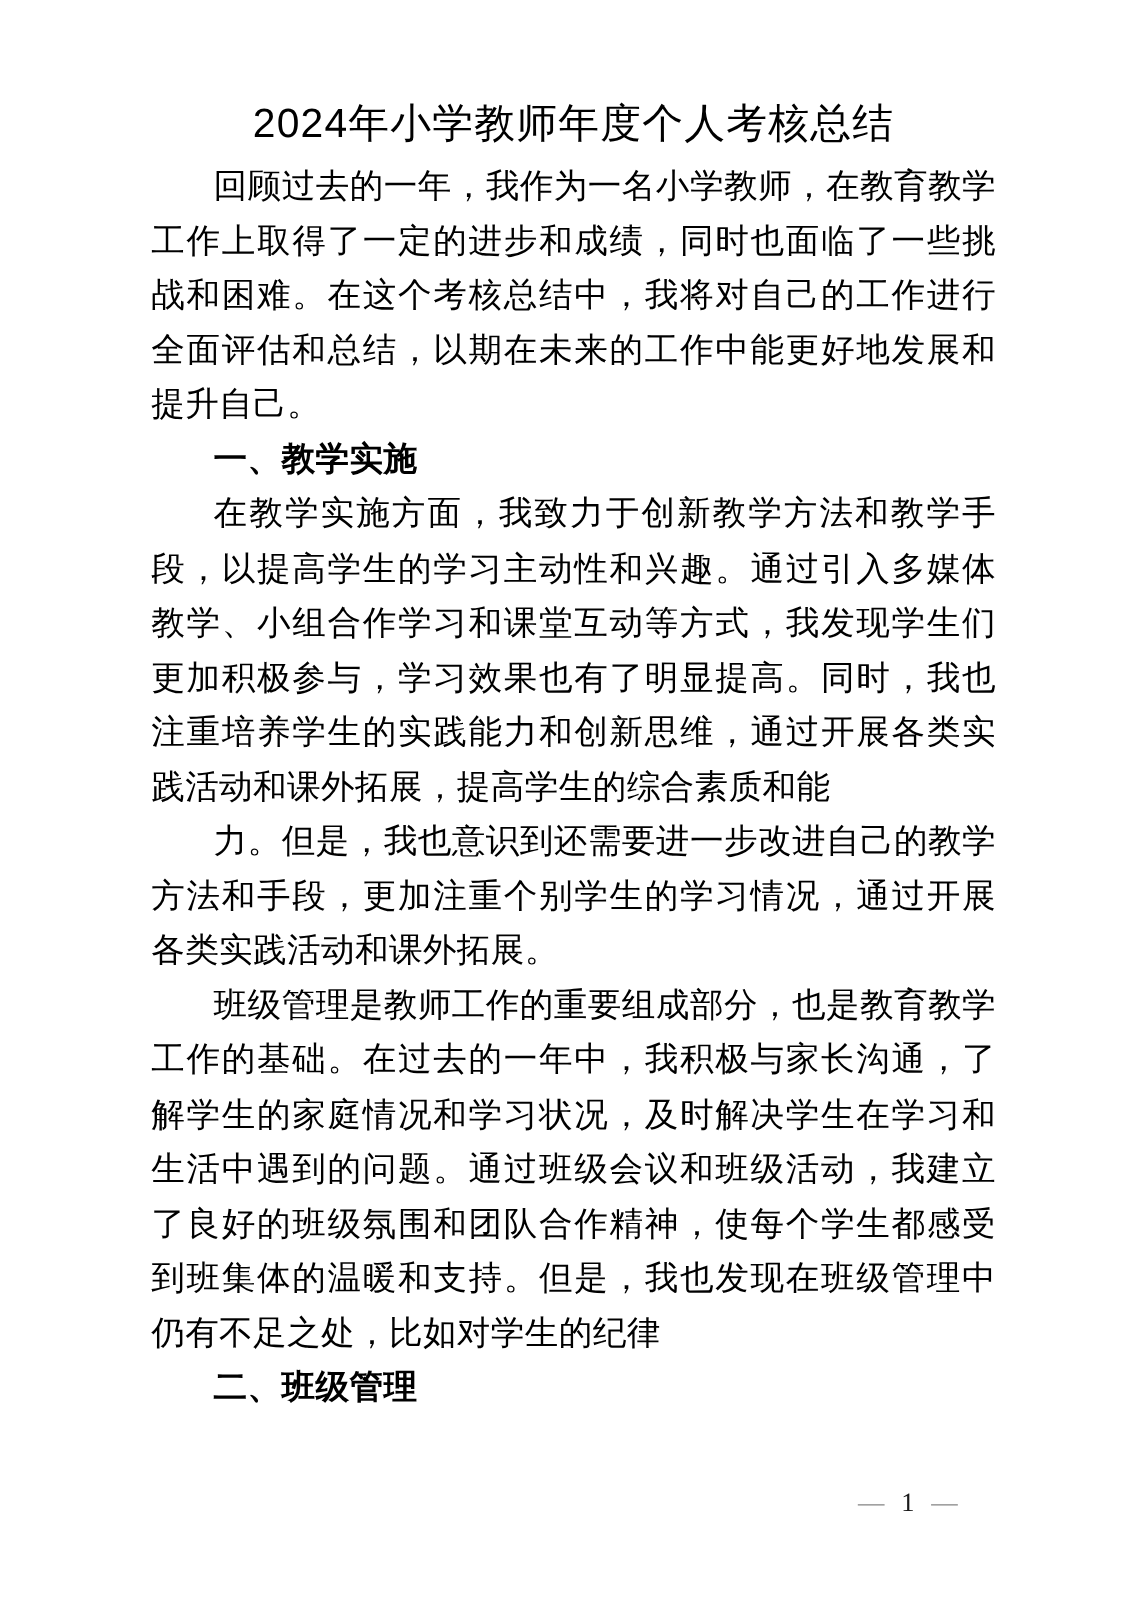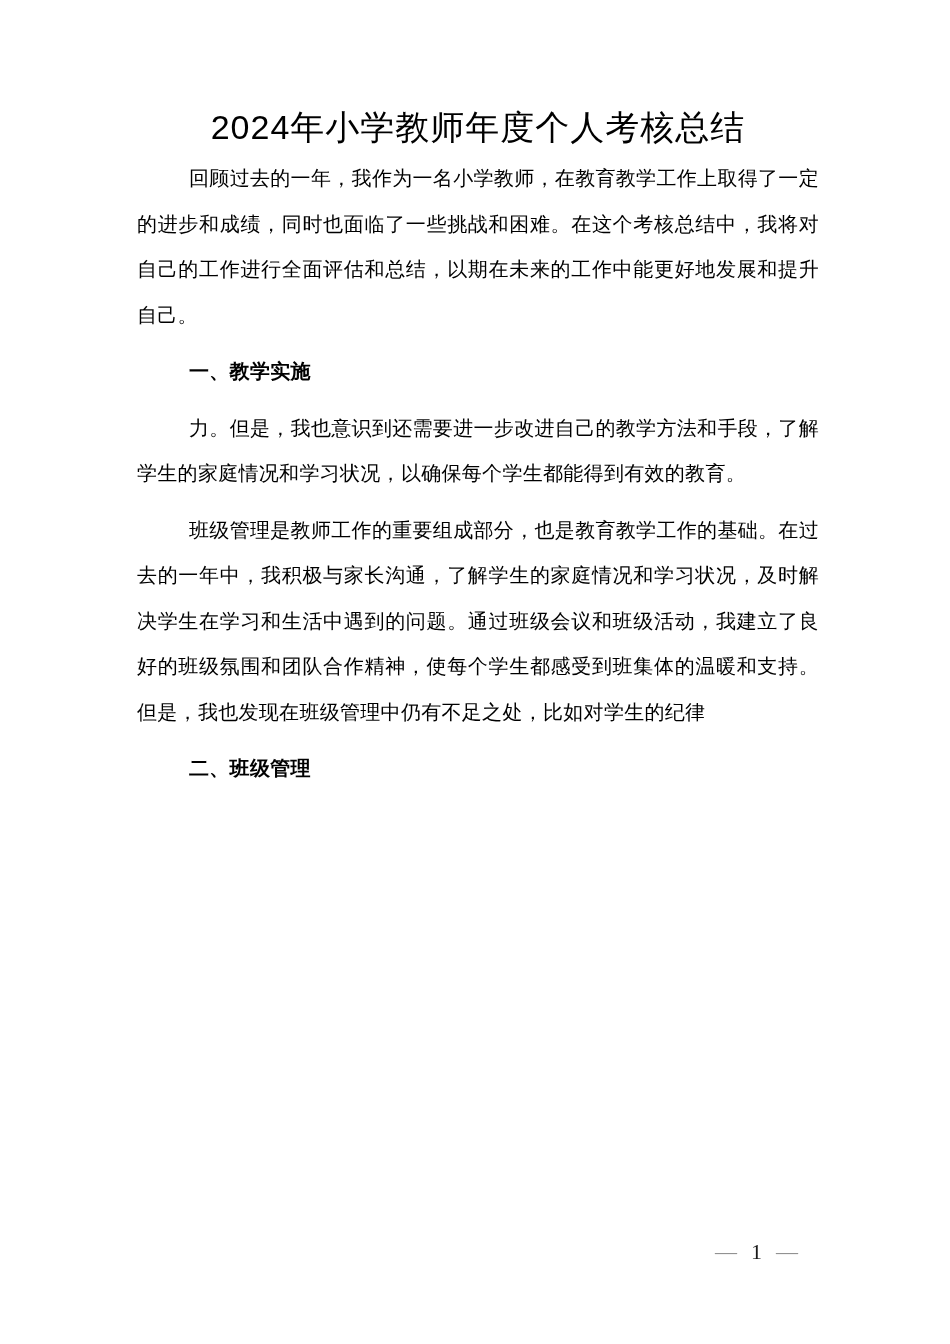--- a/index.html
+++ b/index.html
@@ -6,37 +6,37 @@
     margin: 0;
     padding: 0;
     background: #ffffff;
   }
   .page {
     position: relative;
     width: 950px;
     height: 1344px;
     background: #ffffff;
     box-sizing: border-box;
-    padding: 102px 120px 0 126px;
+    padding: 78px 120px 0 126px;
     font-family: "Liberation Sans", "DejaVu Sans", sans-serif;
     color: #000000;
     overflow: hidden;
   }
   .doc-title {
     margin: 0;
     font-size: 34px;
     font-weight: normal;
     line-height: 50px;
     text-align: center;
     white-space: nowrap;
     letter-spacing: 1px;
   }
   .block {
-    margin: 11px;
-    font-size: 20px;
+    margin: 0;
+    font-size: 28px;
     line-height: 45.5px;
     text-align: justify;
     text-justify: inter-ideograph;
     letter-spacing: 0.3px;
   }
   .block.first {
     margin-top: 4px;
   }
   .indent {
     text-indent: 52px;
@@ -71,22 +71,23 @@
 <body>
 
 <div class="page">
 
   <h1 class="doc-title">2024年小学教师年度个人考核总结</h1>
 
   <p class="block first indent">回顾过去的一年，我作为一名小学教师，在教育教学工作上取得了一定的进步和成绩，同时也面临了一些挑战和困难。在这个考核总结中，我将对自己的工作进行全面评估和总结，以期在未来的工作中能更好地发展和提升自己。</p>
 
   <p class="block heading indent">一、教学实施</p>
 
+  <p class="block indent">在教学实施方面，我致力于创新教学方法和教学手段，以提高学生的学习主动性和兴趣。通过引入多媒体教学、小组合作学习和课堂互动等方式，我发现学生们更加积极参与，学习效果也有了明显提高。同时，我也注重培养学生的实践能力和创新思维，通过开展各类实践活动和课外拓展，提高学生的综合素质和能</p>
 
-  <p class="block indent">力。但是，我也意识到还需要进一步改进自己的教学方法和手段，了解学生的家庭情况和学习状况，以确保每个学生都能得到有效的教育。</p>
+  <p class="block indent">力。但是，我也意识到还需要进一步改进自己的教学方法和手段，更加注重个别学生的学习情况，通过开展各类实践活动和课外拓展。</p>
 
   <p class="block indent">班级管理是教师工作的重要组成部分，也是教育教学工作的基础。在过去的一年中，我积极与家长沟通，了解学生的家庭情况和学习状况，及时解决学生在学习和生活中遇到的问题。通过班级会议和班级活动，我建立了良好的班级氛围和团队合作精神，使每个学生都感受到班集体的温暖和支持。但是，我也发现在班级管理中仍有不足之处，比如对学生的纪律</p>
 
   <p class="block heading indent">二、班级管理</p>
 
   <div class="page-footer">
     <span class="footer-dash">—</span><span class="footer-num">1</span><span class="footer-dash">—</span>
   </div>
 
 </div>

